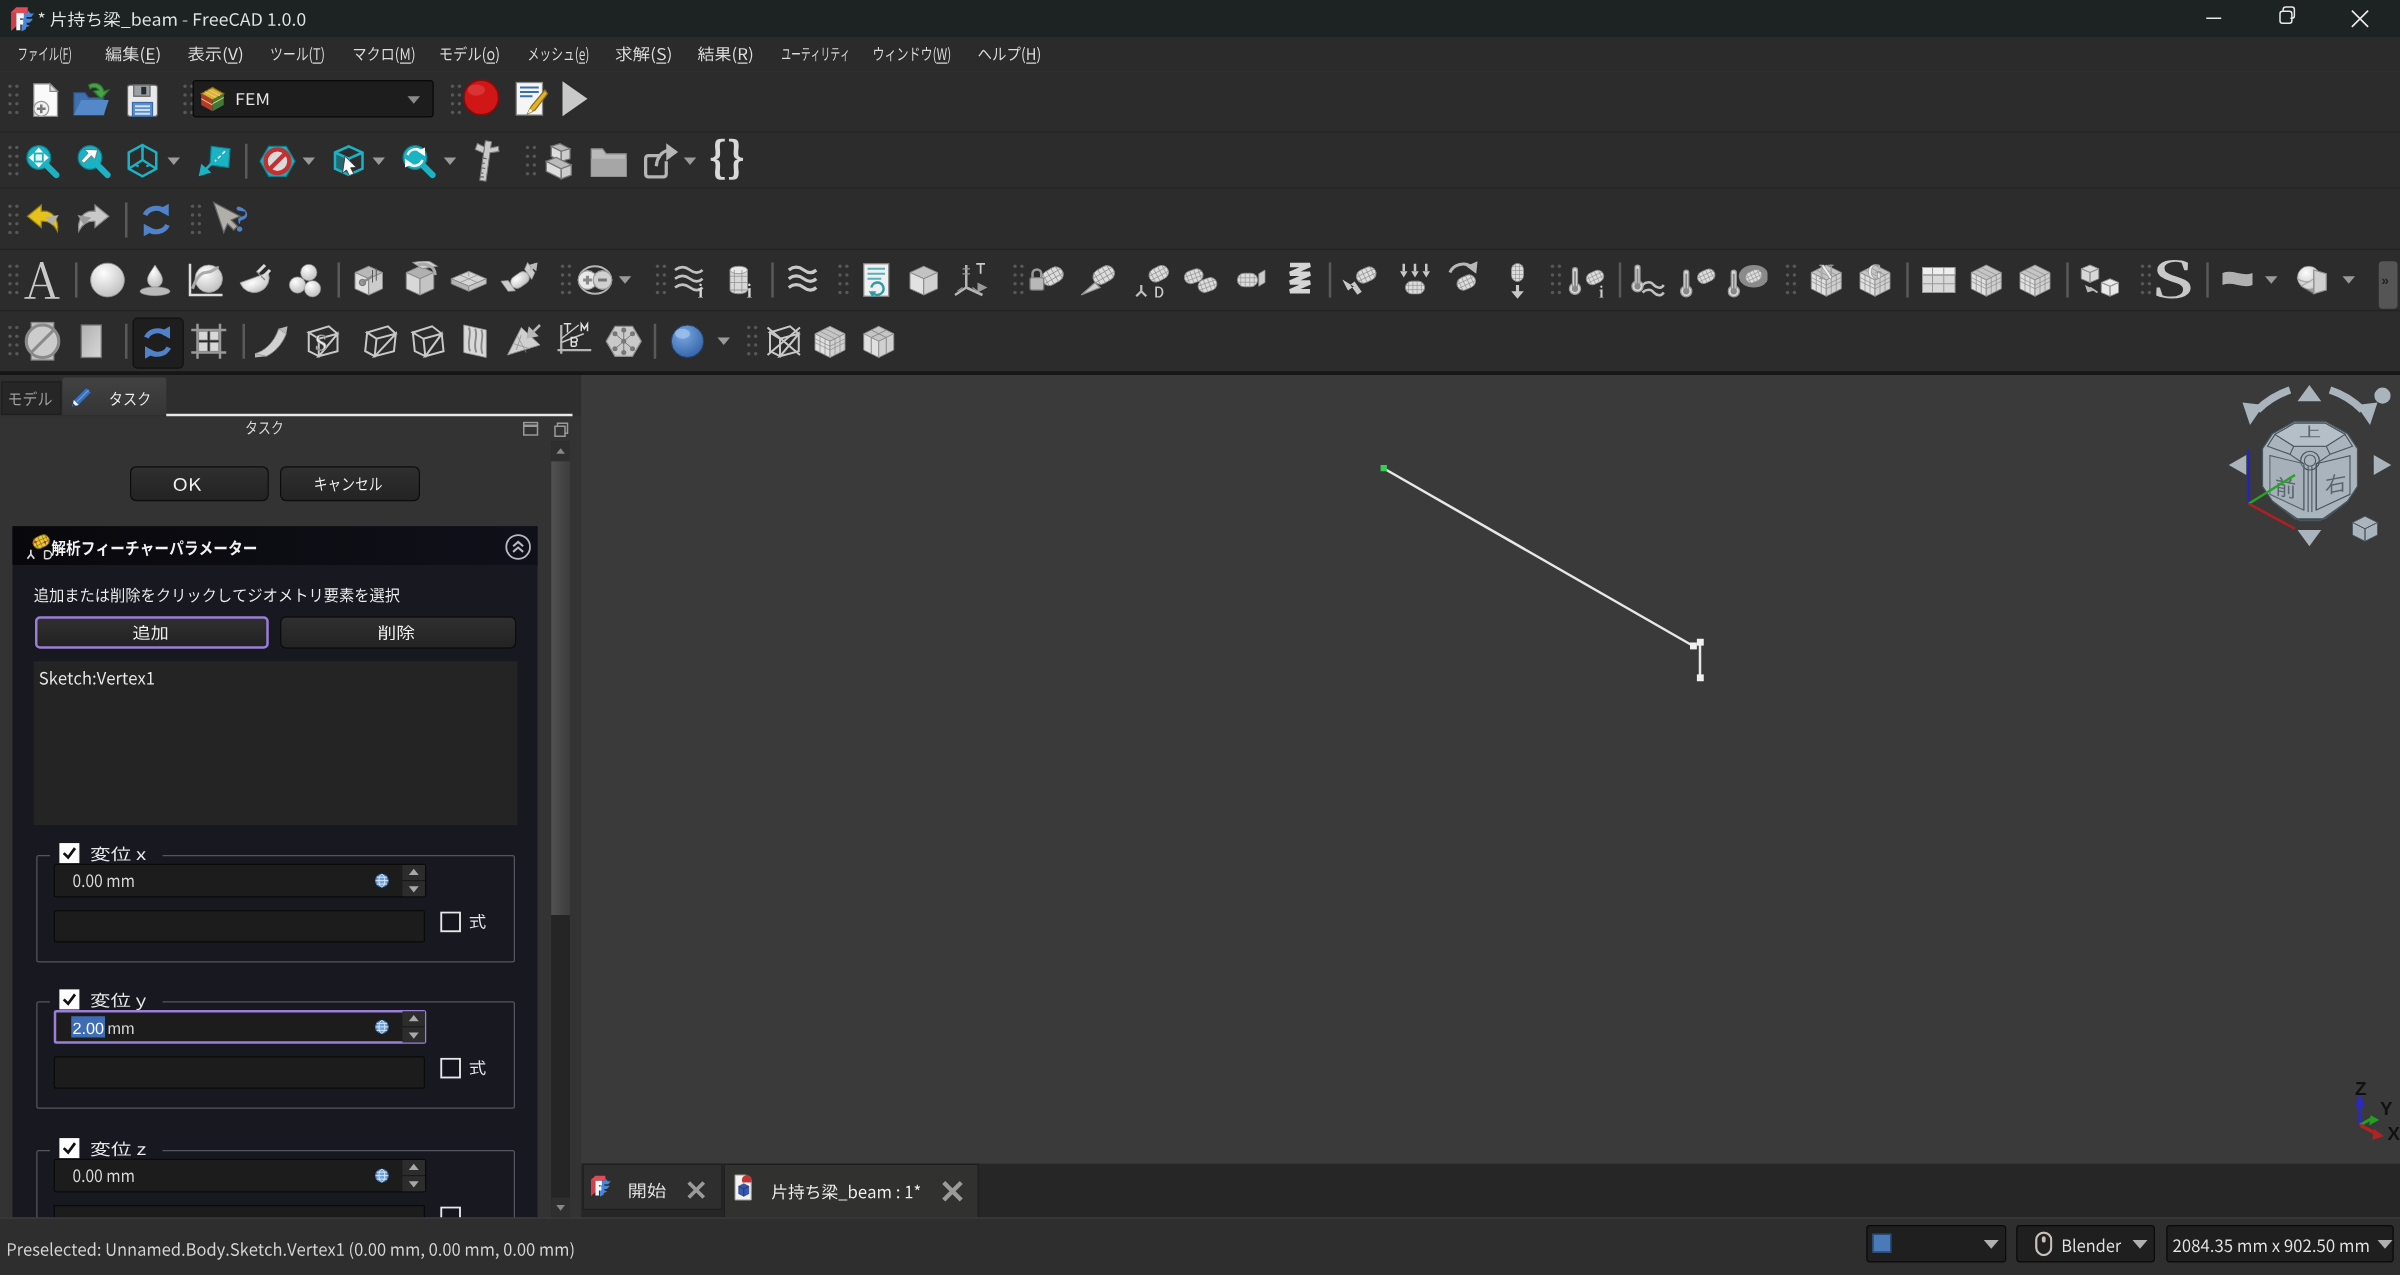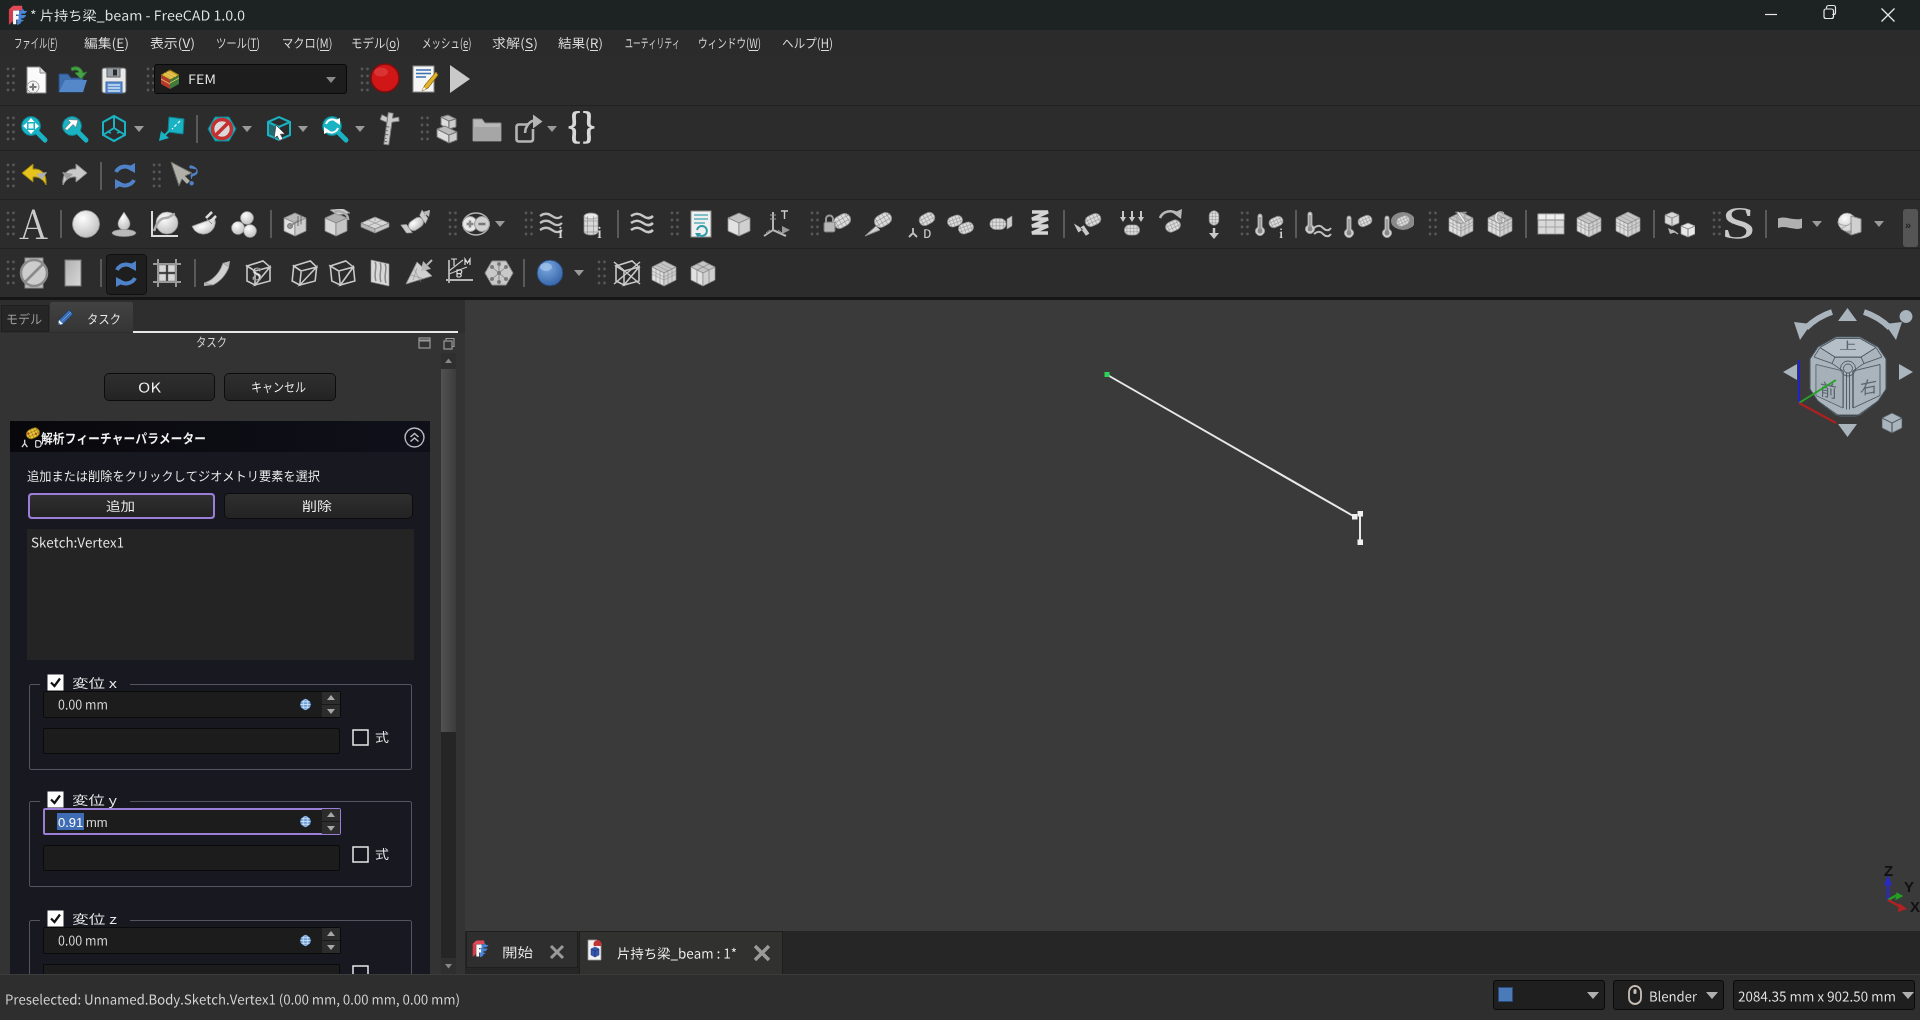--- a/index.html
+++ b/index.html
@@ -947,21 +947,21 @@
 <div class="abs" style="left:40px;top:800px;width:90px;height:3px;background:#181821"></div>
 <svg class="abs" style="left:47px;top:791px" width="18" height="18">
     <rect x="1" y="1" width="15" height="15" fill="#fdfdfd" stroke="#fff"></rect>
 <path fill="none" stroke="#111" stroke-width="2.2" d="M4,8.5 L7.5,12 L13,4.5"></path>
   </svg>
 <svg style="position:absolute;left:72px;top:792px;overflow:visible" width="47" height="18">
     <path fill="#e8e8e8" transform="scale(1.2610,1)" d="M0.8 3.4H12.2V4.3H0.8ZM6 2.1H7V3.7H6ZM7.7 3.7H8.7V7.2Q8.7 7.5 8.6 7.7Q8.5 7.9 8.2 8Q8 8.2 7.5 8.2Q7.1 8.2 6.4 8.2Q6.4 8 6.3 7.7Q6.2 7.5 6.1 7.3Q6.6 7.3 7 7.3Q7.4 7.3 7.5 7.3Q7.7 7.3 7.7 7.3Q7.7 7.2 7.7 7.1ZM5 3.6H5.9V4.4Q5.9 4.9 5.9 5.4Q5.8 6 5.6 6.6Q5.4 7.1 4.9 7.7Q4.4 8.2 3.7 8.7Q3.6 8.6 3.5 8.4Q3.4 8.3 3.2 8.2Q3.1 8.1 3 8Q3.7 7.6 4.1 7.1Q4.5 6.7 4.7 6.2Q4.9 5.7 5 5.2Q5 4.7 5 4.3ZM9.4 5.3 10.1 4.9Q10.5 5.3 11 5.7Q11.4 6.2 11.8 6.6Q12.2 7.1 12.5 7.4L11.6 7.9Q11.4 7.6 11 7.1Q10.7 6.7 10.2 6.2Q9.8 5.7 9.4 5.3ZM2.8 5 3.7 5.2Q3.3 6 2.6 6.7Q2 7.4 1.3 7.8Q1.1 7.7 0.9 7.5Q0.7 7.4 0.6 7.3Q1 7 1.5 6.6Q1.9 6.2 2.2 5.8Q2.6 5.4 2.8 5ZM4.3 9.6Q5 10.6 6.2 11.4Q7.4 12.1 9 12.6Q10.6 13 12.5 13.2Q12.4 13.3 12.3 13.4Q12.2 13.6 12.1 13.8Q12 13.9 11.9 14.1Q10 13.9 8.3 13.3Q6.7 12.8 5.5 12Q4.3 11.1 3.5 9.9ZM5.1 8 6.1 8.2Q5.4 9.1 4.3 10Q3.1 10.9 1.5 11.6Q1.5 11.5 1.4 11.4Q1.3 11.2 1.1 11.1Q1 11 0.9 10.9Q2.4 10.3 3.5 9.5Q4.5 8.7 5.1 8ZM4.7 8.9H9.6V9.7H4ZM9.3 8.9H9.5L9.7 8.9L10.3 9.3Q9.7 10.4 8.7 11.2Q7.8 12 6.5 12.6Q5.3 13.1 3.9 13.5Q2.5 13.9 1.1 14.1Q1.1 14 1 13.8Q0.9 13.6 0.8 13.5Q0.7 13.3 0.6 13.2Q2 13 3.4 12.7Q4.7 12.4 5.9 11.9Q7 11.4 7.9 10.7Q8.8 10 9.3 9.1ZM20.7 2.2H21.6V5.2H20.7ZM17.3 4.6H25.2V5.6H17.3ZM18.3 6.6 19.2 6.4Q19.5 7.3 19.7 8.3Q19.9 9.2 20.1 10.1Q20.2 11 20.3 11.7L19.3 11.9Q19.3 11.2 19.1 10.3Q19 9.4 18.8 8.4Q18.6 7.5 18.3 6.6ZM23.1 6.3 24.1 6.5Q24 7.3 23.7 8.1Q23.5 9 23.3 9.9Q23 10.7 22.8 11.5Q22.5 12.3 22.3 12.9L21.4 12.7Q21.6 12 21.9 11.3Q22.1 10.5 22.3 9.6Q22.6 8.7 22.8 7.9Q23 7.1 23.1 6.3ZM17 12.5H25.5V13.4H17ZM16.6 2.1 17.5 2.4Q17.1 3.5 16.5 4.6Q15.9 5.6 15.2 6.6Q14.5 7.5 13.8 8.2Q13.8 8.1 13.7 7.9Q13.6 7.7 13.5 7.5Q13.3 7.4 13.3 7.2Q13.9 6.6 14.5 5.8Q15.2 5 15.7 4Q16.2 3.1 16.6 2.1ZM15.2 5.5 16.2 4.5 16.2 4.6V14H15.2ZM30.2 16Q30 16 29.8 16Q29.6 16 29.4 15.9L29.6 15Q29.7 15 29.9 15Q30 15.1 30.2 15.1Q30.8 15.1 31.2 14.6Q31.5 14.2 31.8 13.5L31.9 13L29.1 5.9H30.3L31.8 9.9Q31.9 10.3 32.1 10.8Q32.3 11.4 32.4 11.9H32.5Q32.7 11.4 32.8 10.8Q33 10.3 33.1 9.9L34.4 5.9H35.5L32.9 13.6Q32.6 14.3 32.3 14.8Q31.9 15.4 31.4 15.7Q30.9 16 30.2 16Z"></path>
   </svg>
 <div class="abs" style="left:43px;top:808px;width:298px;height:27px;background:#1c1c1c;border:2px solid #9b7fd6;border-radius:2px"></div>
 <div class="abs" style="left:57px;top:813px;width:27px;height:17px;background:#3e6db5"></div>
-<div class="txt" style="left:58px;top:815px;color:#fff">0.91</div>
+<div class="txt" style="left:58px;top:815px;color:#fff">2.00</div>
 <div class="txt" style="left:86px;top:815px;color:#d8d8d8">mm</div>
 <svg class="abs" style="left:299px;top:815px" width="13" height="13" viewBox="0 0 14 14">
 <circle cx="7" cy="7" r="5.5" fill="#6fa0d8" stroke="#3a6aa8"></circle>
     <ellipse cx="7" cy="7" rx="2.5" ry="5.5" fill="none" stroke="#dce8f5" stroke-width="0.8"></ellipse>
 <path stroke="#dce8f5" stroke-width="0.8" d="M1.5,7 H12.5 M2.5,4 H11.5 M2.5,10 H11.5"></path>
   </svg>
 <div class="abs" style="left:322px;top:809px;width:18px;height:13px;background:#2c2c2c;border-bottom:1px solid #191919"></div>
 <div class="abs" style="left:322px;top:822px;width:18px;height:12px;background:#2c2c2c"></div>
 <svg class="abs" style="left:322px;top:809px" width="18" height="26">
     <path fill="#a8a8a8" d="M5,8 h8 l-4,-5 Z"></path>

